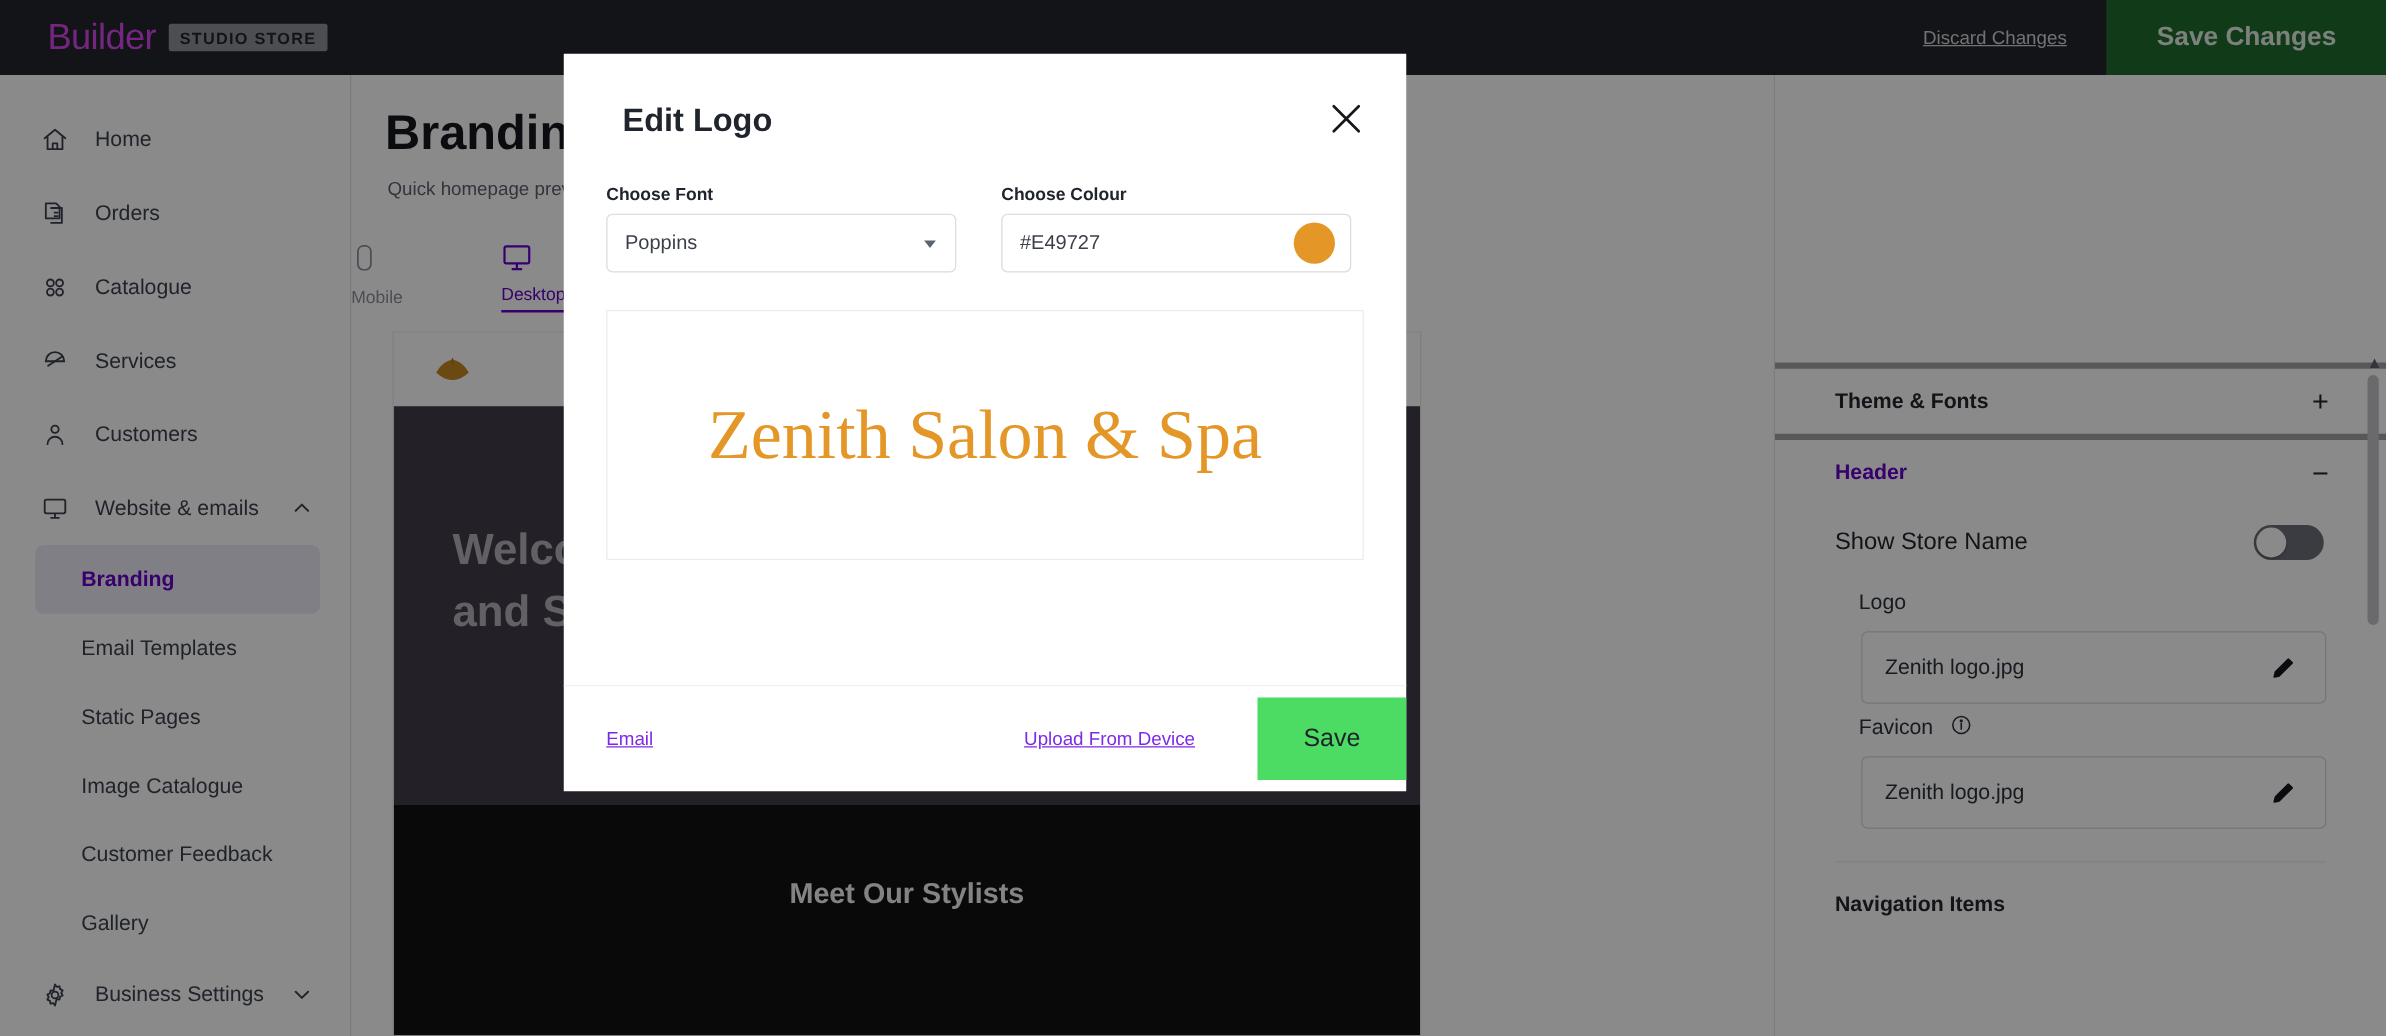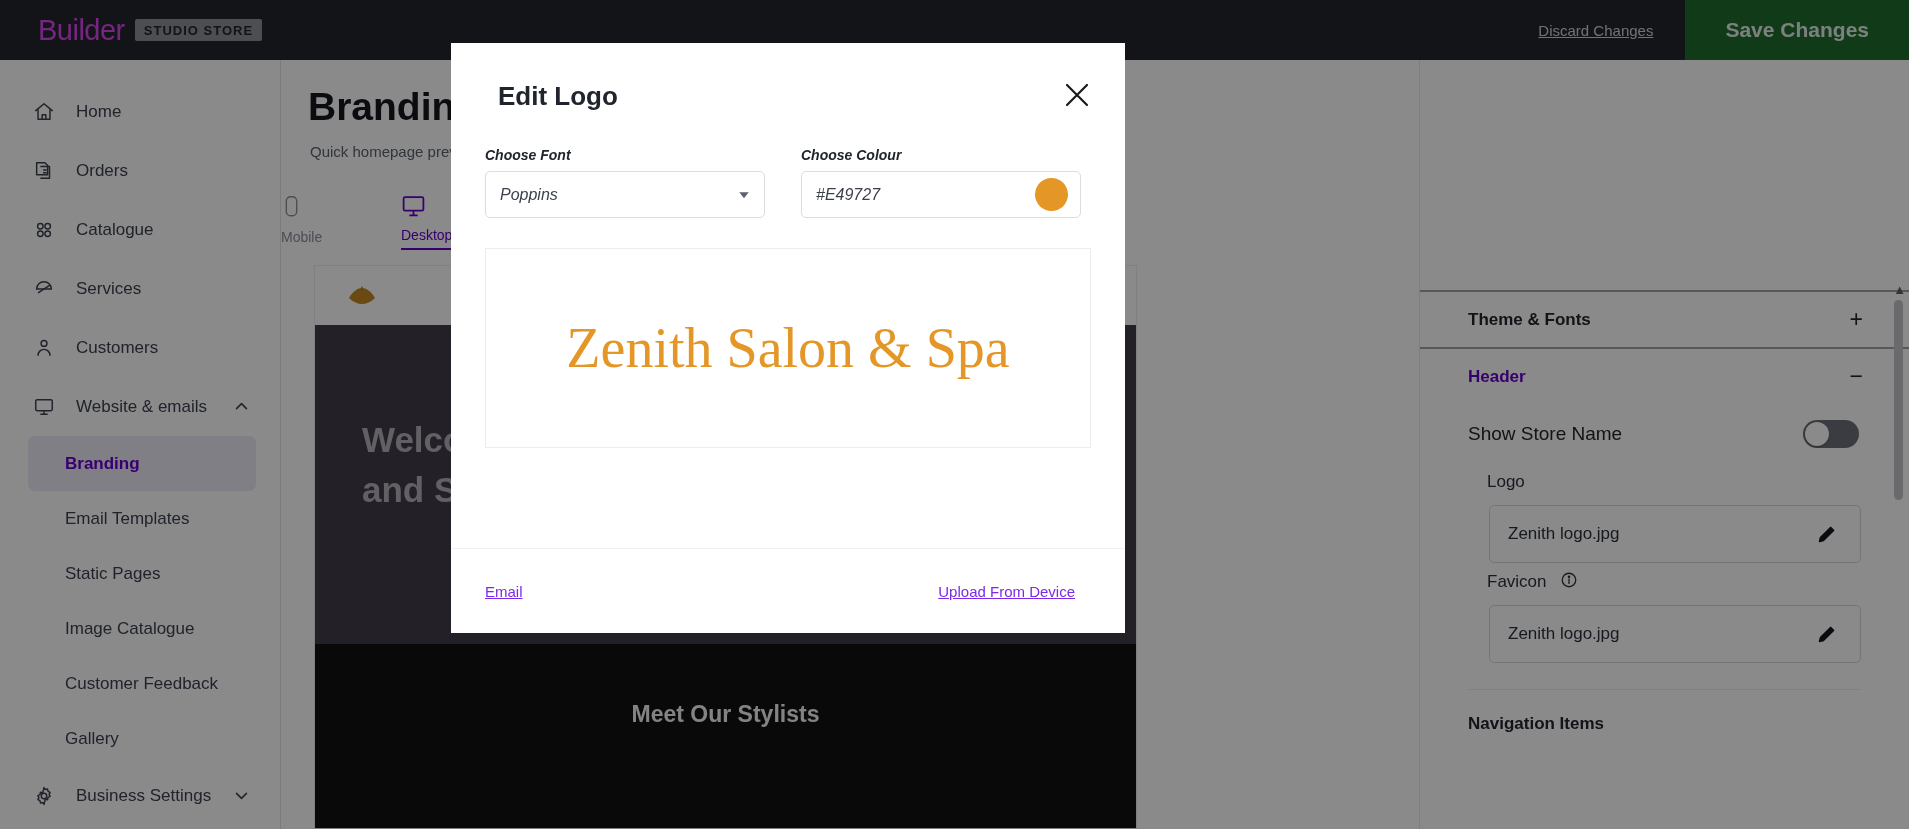--- a/index.html
+++ b/index.html
@@ -136,21 +136,21 @@
     position: absolute; right: 6px; top: 240px;
     width: 9px; height: 200px; border-radius: 5px; background: #c4c4c8;
   }
   .rp-scroll-arrow {
     position: absolute; right: 3px; top: 222px;
     font-size: 13px; color: #5d6270;
   }
   .accordion-head {
     display: flex; align-items: center; justify-content: space-between;
     height: 57px; padding: 0 46px 0 48px;
-    border-top: 2px solid #a3a3a3;
+    border-top: 5px solid #a3a3a3;
     font-size: 17px; font-weight: 700; color: #22262e;
     cursor: pointer;
     gap: 25px;
   }
   .accordion-head.open { color: #6600cc; }
   .accordion-sign { font-size: 23px; font-weight: 400; color: #22262e; }
   .accordion-head.open .accordion-sign { color: #22262e; }
   .rp-row {
     display: flex; align-items: center; justify-content: space-between;
     padding: 0 50px 0 48px; height: 60px;
@@ -205,21 +205,21 @@
   .modal-title {
     position: absolute; left: 47px; top: 38px;
     font-size: 26px; font-weight: 700; color: #20242c;
   }
   .modal-close {
     position: absolute; right: 31px; top: 35px;
     width: 34px; height: 34px; cursor: pointer;
     display: flex; align-items: center; justify-content: center;
   }
   .modal-body { flex: 1; padding: 0 34px; position: relative; }
-  .field-row { display: flex; gap: 36px; font-style: italic; }
+  .field-row { display: flex; gap: 36px; }
   .field { width: 280px; }
   .field-label {
     font-size: 14px; font-weight: 700; color: #20242c; margin-bottom: 8px;
   }
   .field-box {
     height: 47px; border: 1px solid #dcdce1; border-radius: 5px;
     display: flex; align-items: center;
     padding: 0 12px 0 14px;
     font-size: 16px; color: #3a3f49; cursor: pointer;
   }
@@ -507,16 +507,17 @@
       </div>
 
       <div class="logo-preview">
         <span class="logo-preview-text" id="logo-preview-text" style="color: rgb(228, 151, 39);">Zenith Salon &amp; Spa</span>
       </div>
     </div>
 
     <div class="modal-foot">
       <span class="link-btn cancel-btn">Email</span>
       <span class="link-btn upload-btn">Upload From Device</span>
+      <button class="save-btn">Save</button>
     </div>
   </div>
 
 </div>
 
 </body></html>

